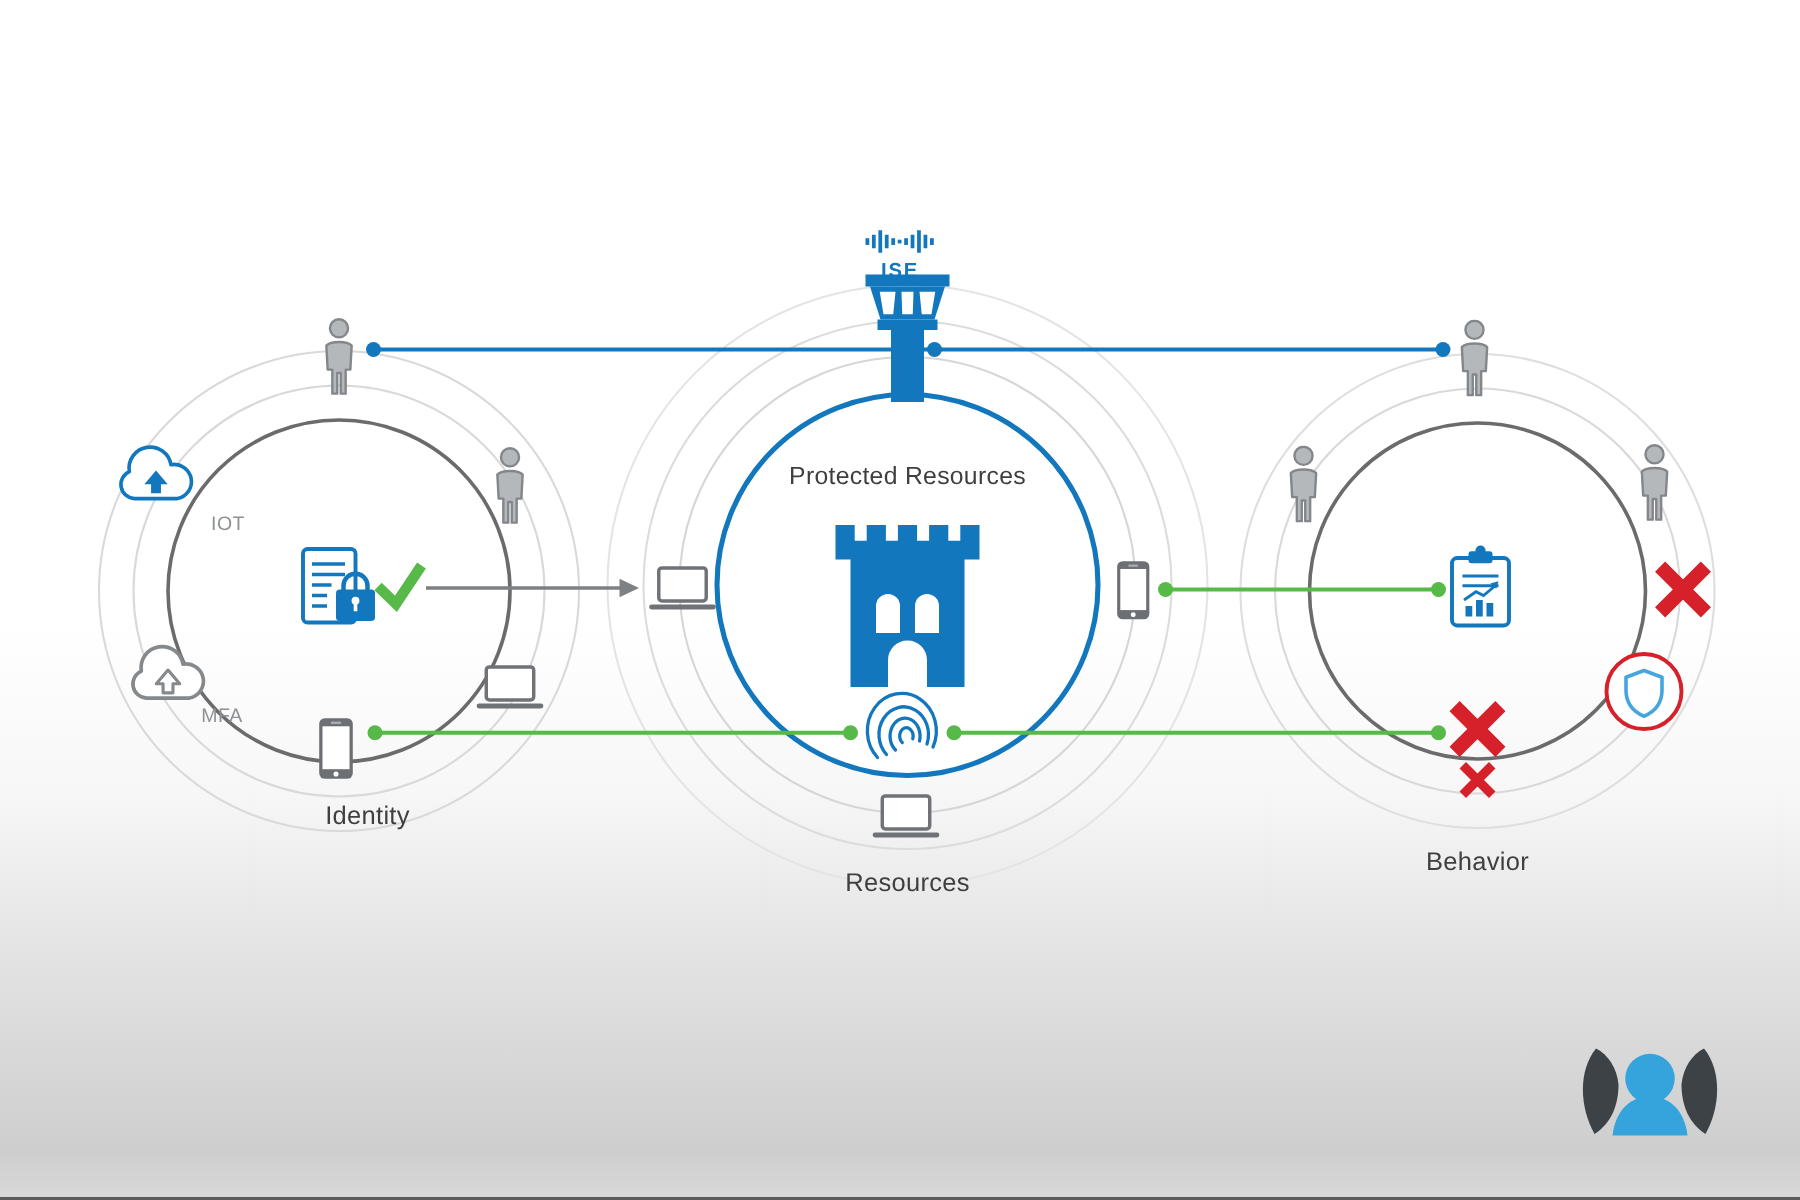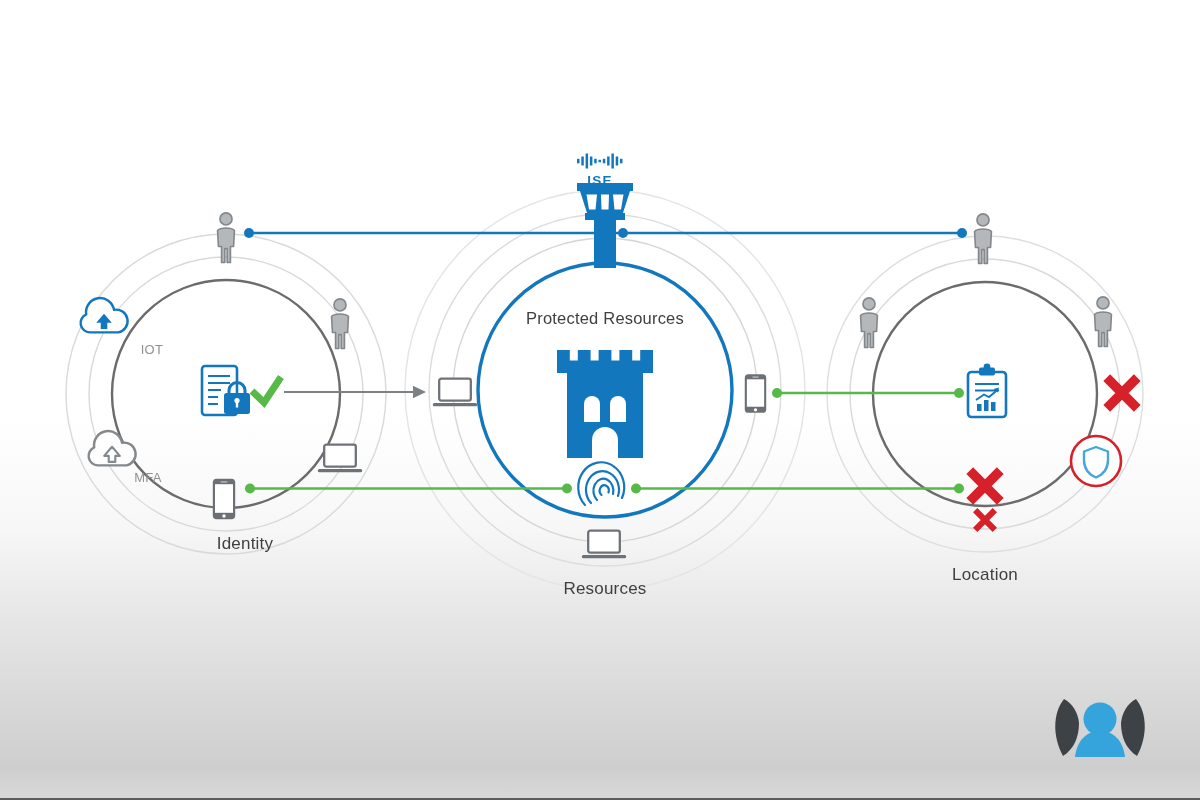--- a/index.html
+++ b/index.html
@@ -186,18 +186,18 @@
     <path d="M1137 756 C1147 738 1148 714 1136 699 C1128 703 1122 712 1121 723 C1121 737 1126 749 1137 756 Z" fill="#3d4247"></path>
     <circle cx="1100" cy="719" r="16.5" fill="#35a3dc"></circle>
     <path d="M1075 757 C1077 740 1087 731 1100 731 C1113 731 1123 740 1125 757 Z" fill="#35a3dc"></path>
   </g>
 </svg>
 
 <div class="lbl title" style="left:605px;top:318px;">Protected Resources</div>
 <div class="lbl ise" style="left:600px;top:180px;">ISE</div>
 <div class="lbl" style="left:227px;top:544px;margin-left:18px;">Identity</div>
 <div class="lbl" style="left:605px;top:589px;">Resources</div>
-<div class="lbl" style="left:985px;top:575px;">Location</div>
+<div class="lbl" style="left:985px;top:575px;">Behavior</div>
 <div class="lbl small" style="left:104px;top:349px;">IOT</div>
 <div class="lbl small" style="left:100px;top:477px;">MFA</div>
 
 <div class="bottom-edge"></div>
 </div>
 
 </body></html>

